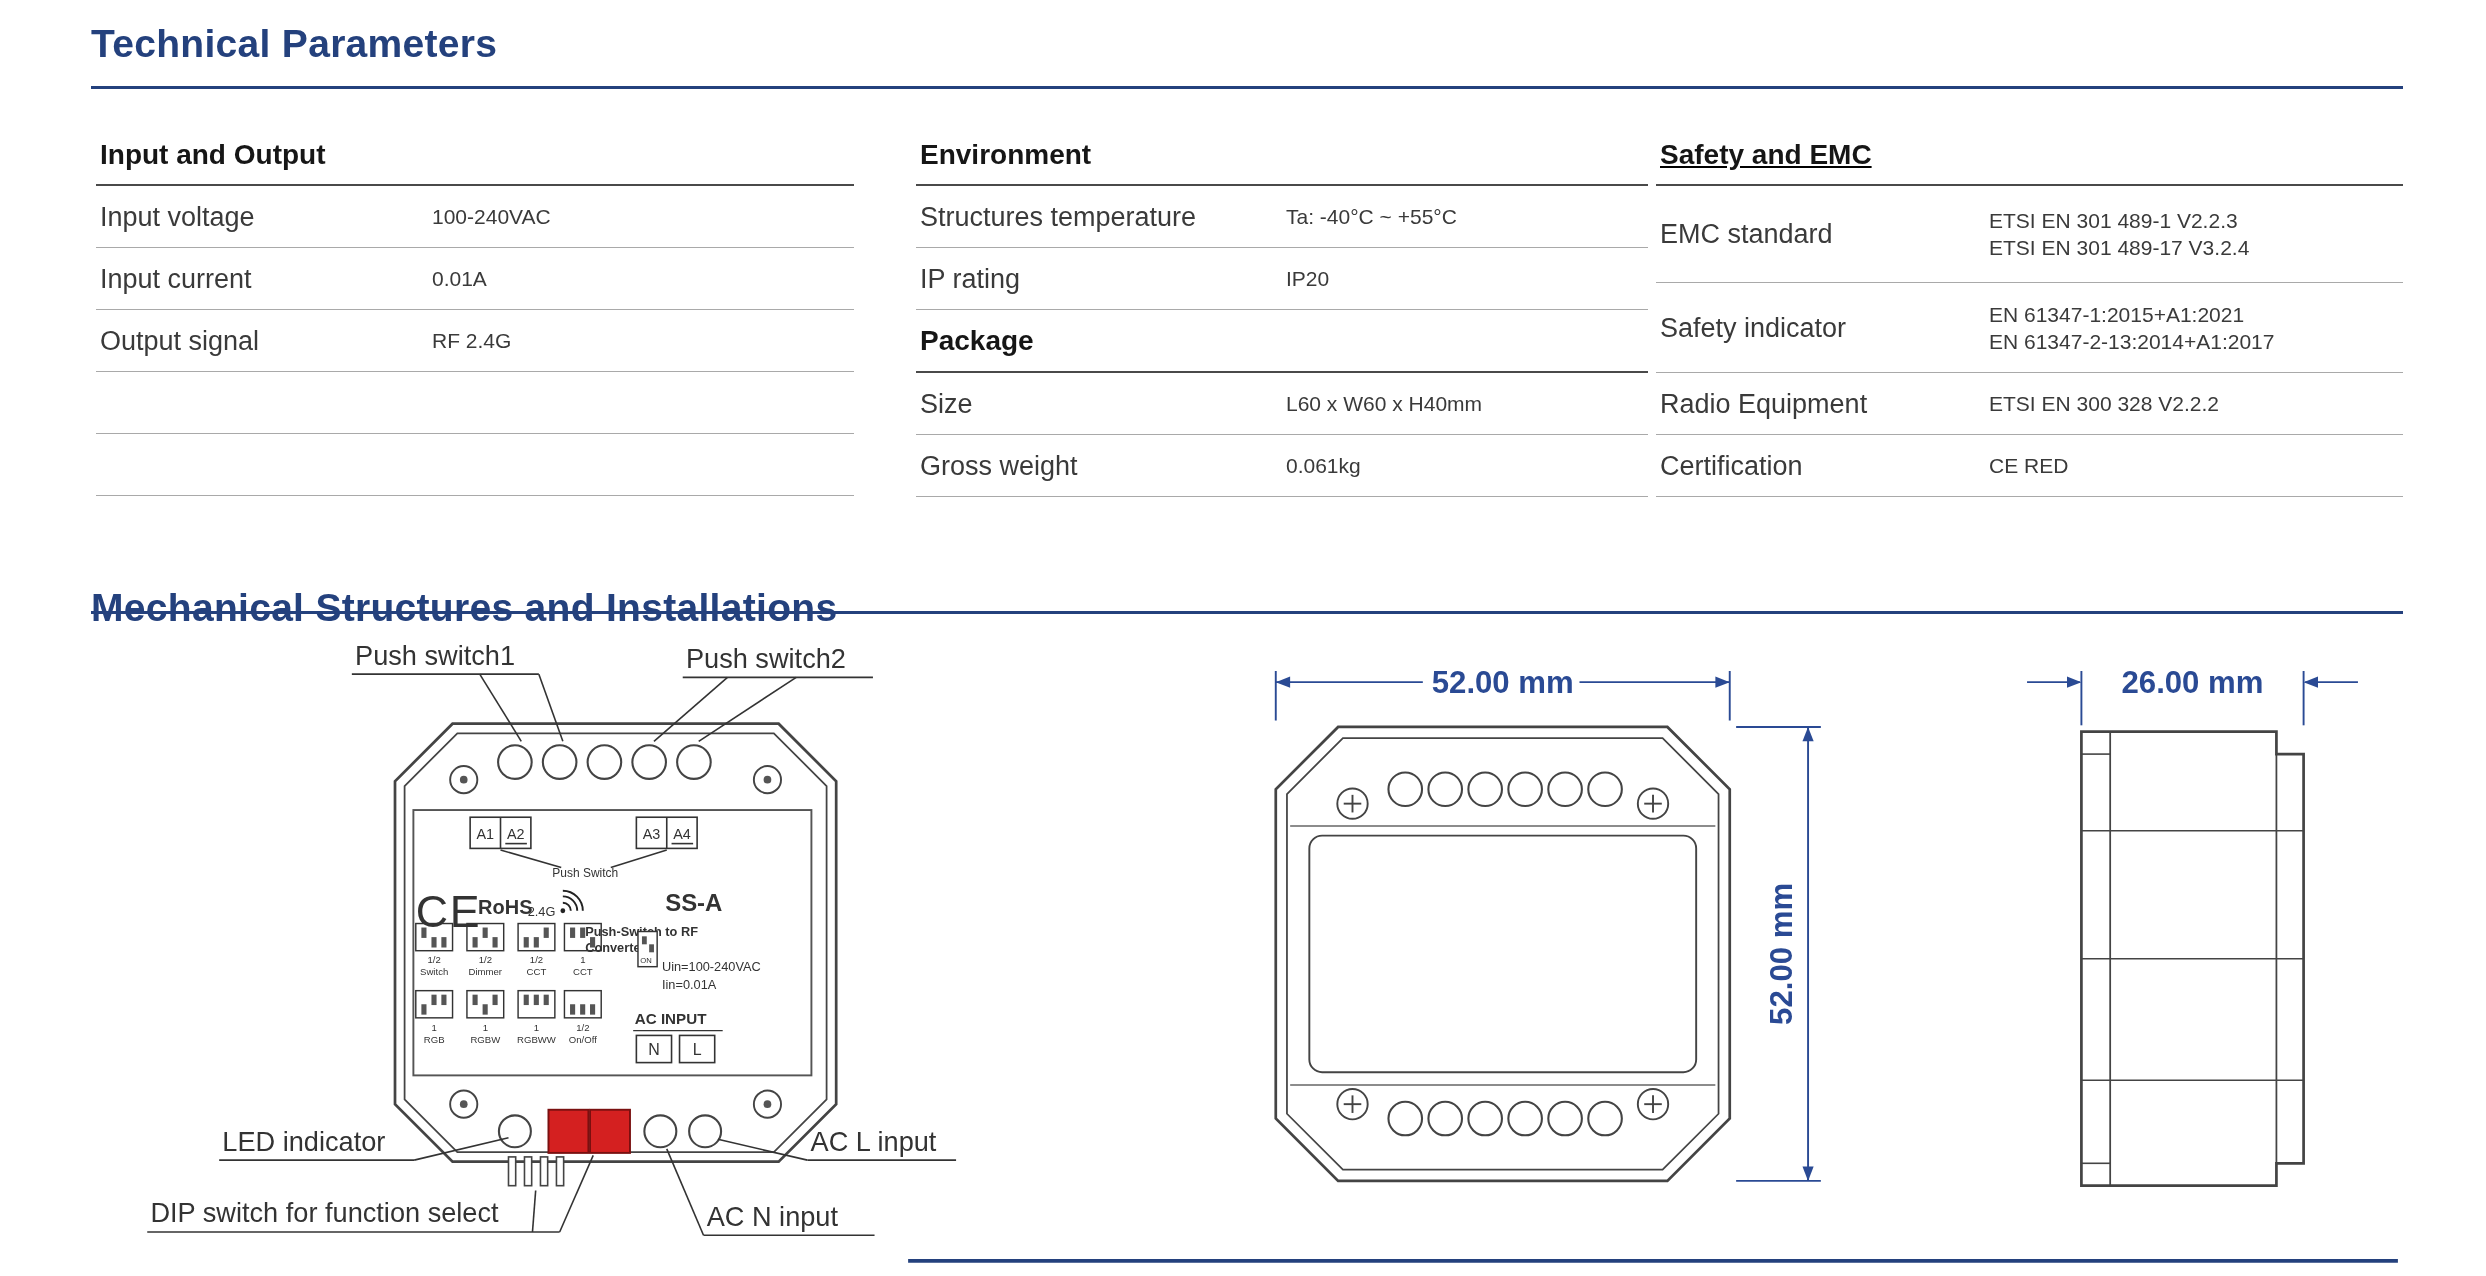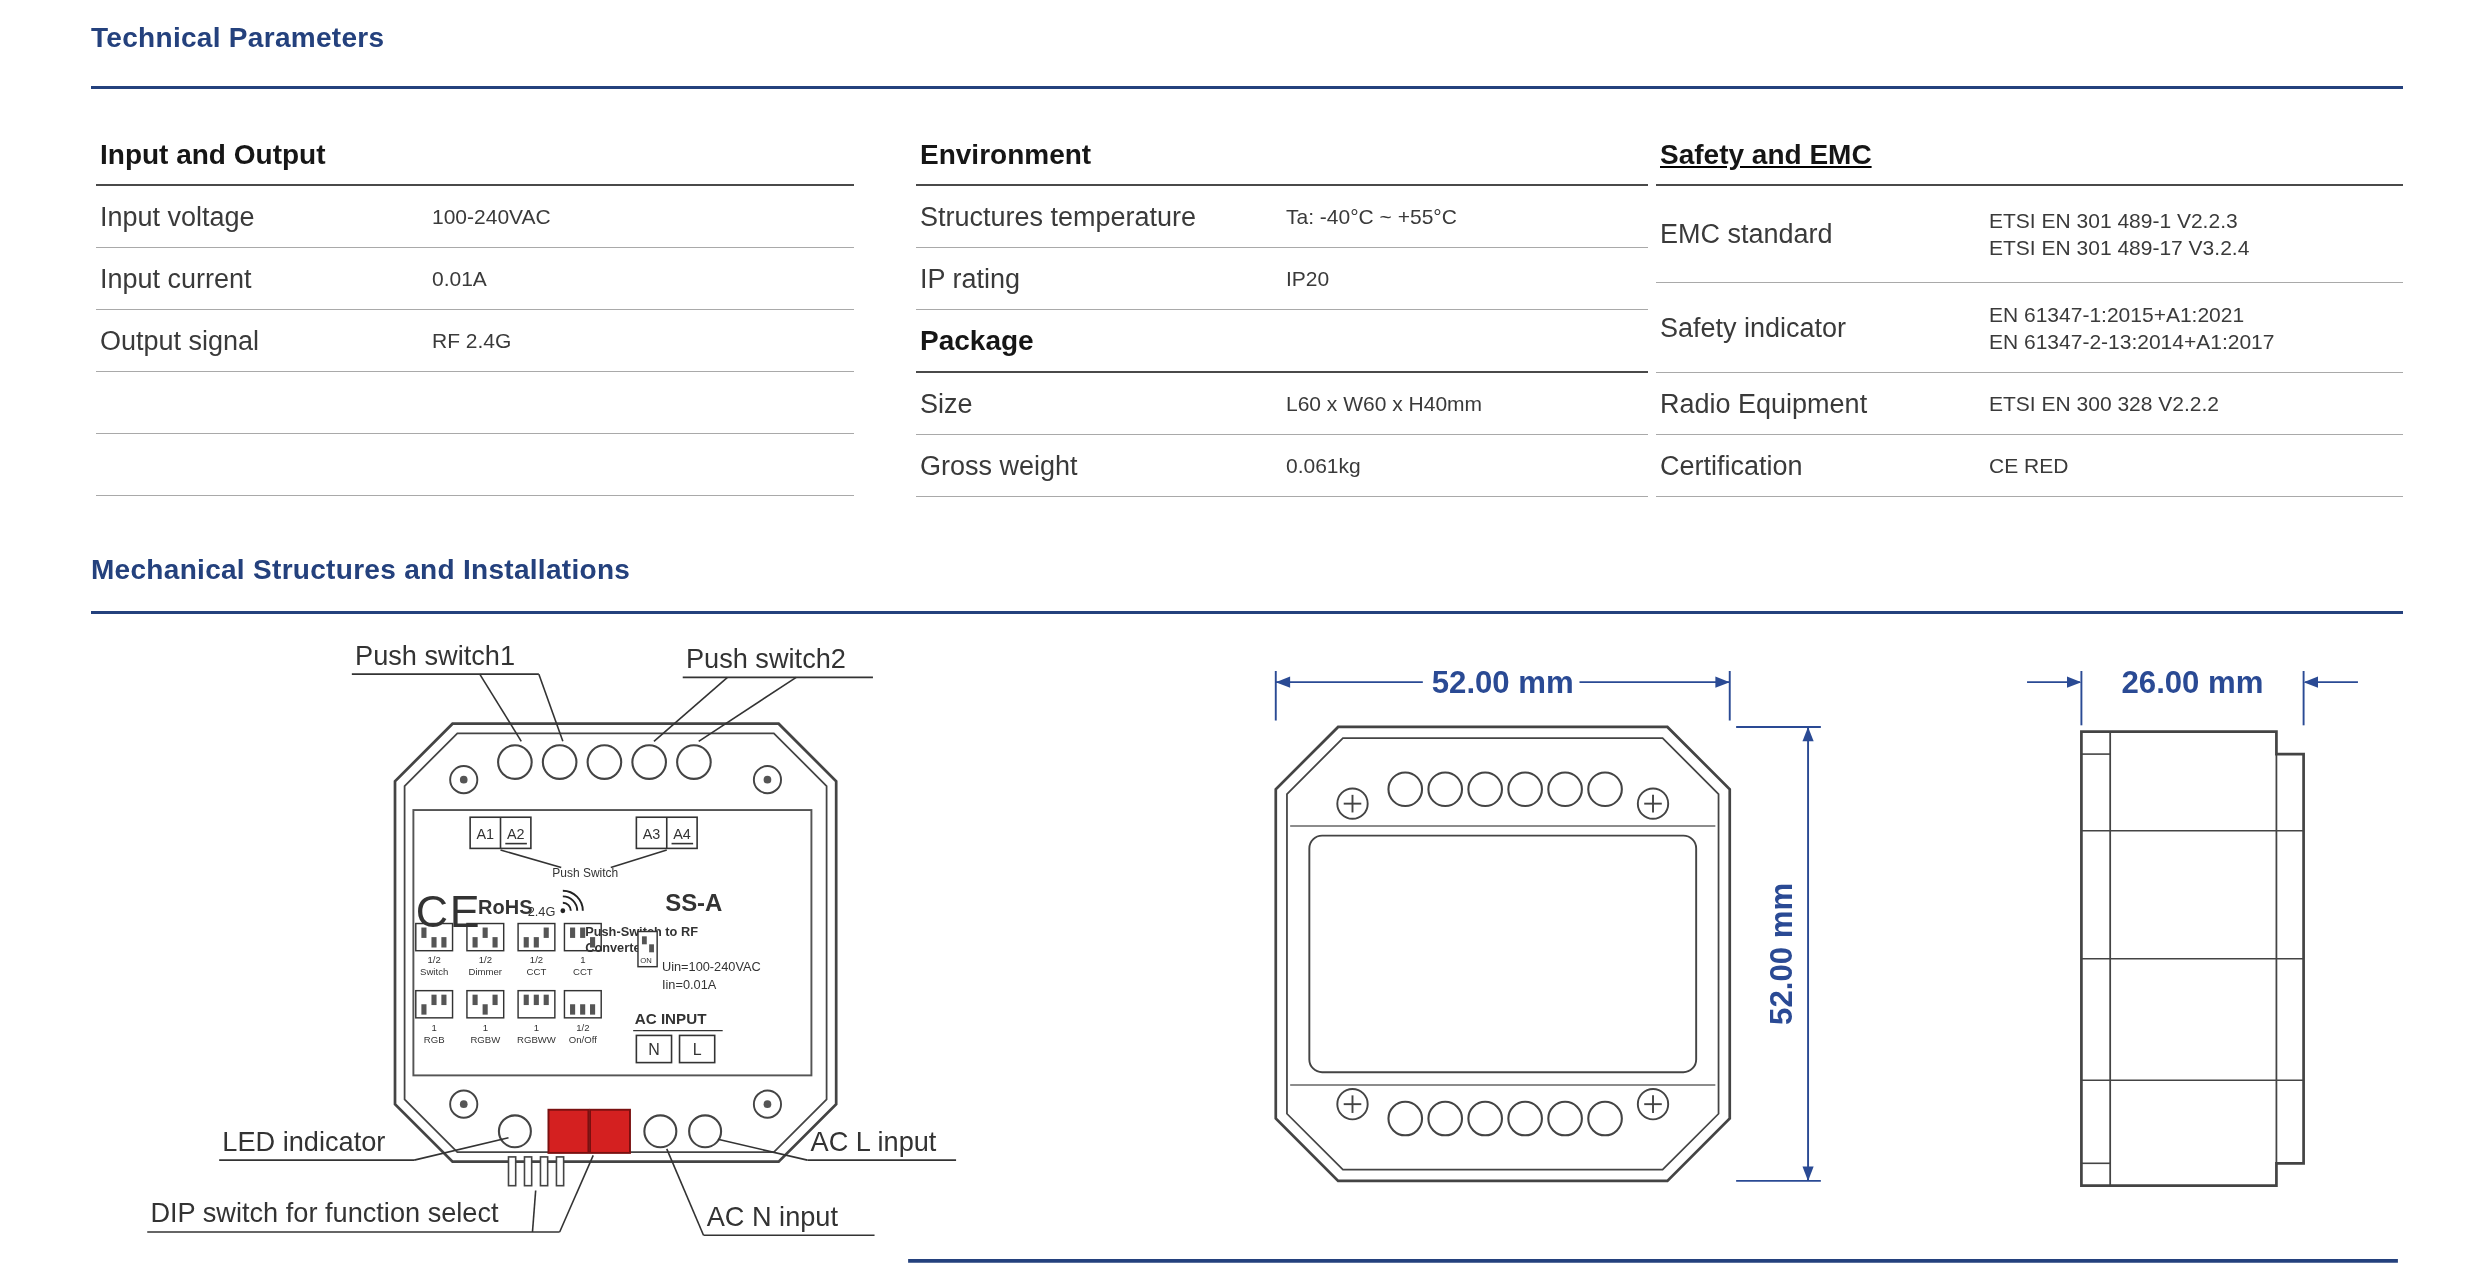--- a/index.html
+++ b/index.html
@@ -1,19 +1,19 @@
 <!DOCTYPE html>
 <html><head>
 <meta charset="utf-8">
 <style>
   html,body{margin:0;padding:0;background:#ffffff;}
   .page{position:relative;width:2486px;height:1276px;background:#fff;font-family:"Liberation Sans",sans-serif;overflow:hidden;}
-  .section-title{position:absolute;left:91px;margin:0;color:#24417d;font-size:28px;font-weight:600;letter-spacing:.3px;}
+  .section-title{position:absolute;left:91px;margin:0;color:#24417d;font-size:39px;font-weight:600;letter-spacing:.3px;}
   #title-tech{top:22px;}
-  #title-mech{top:554px;}
+  #title-mech{top:586px;}
   .rule{position:absolute;left:91px;width:2312px;height:3px;background:#24417d;}
   #rule-tech{top:86px;}
   #rule-mech{top:611px;}
   .tcol{position:absolute;top:126px;}
   #col-io{left:96px;width:758px;}
   #col-env{left:888px;width:732px;margin-left:28px;}
   #col-safety{left:1656px;width:747px;text-decoration:underline;}
   .thead{display:flex;align-items:center;height:58px;border-bottom:2px solid #4a4a4a;font-size:28px;font-weight:600;color:#161616;padding-left:4px;}
   .trow{position:relative;height:61px;border-bottom:1px solid #a9a9a9;}
   .trow.tall1{height:96px;}

